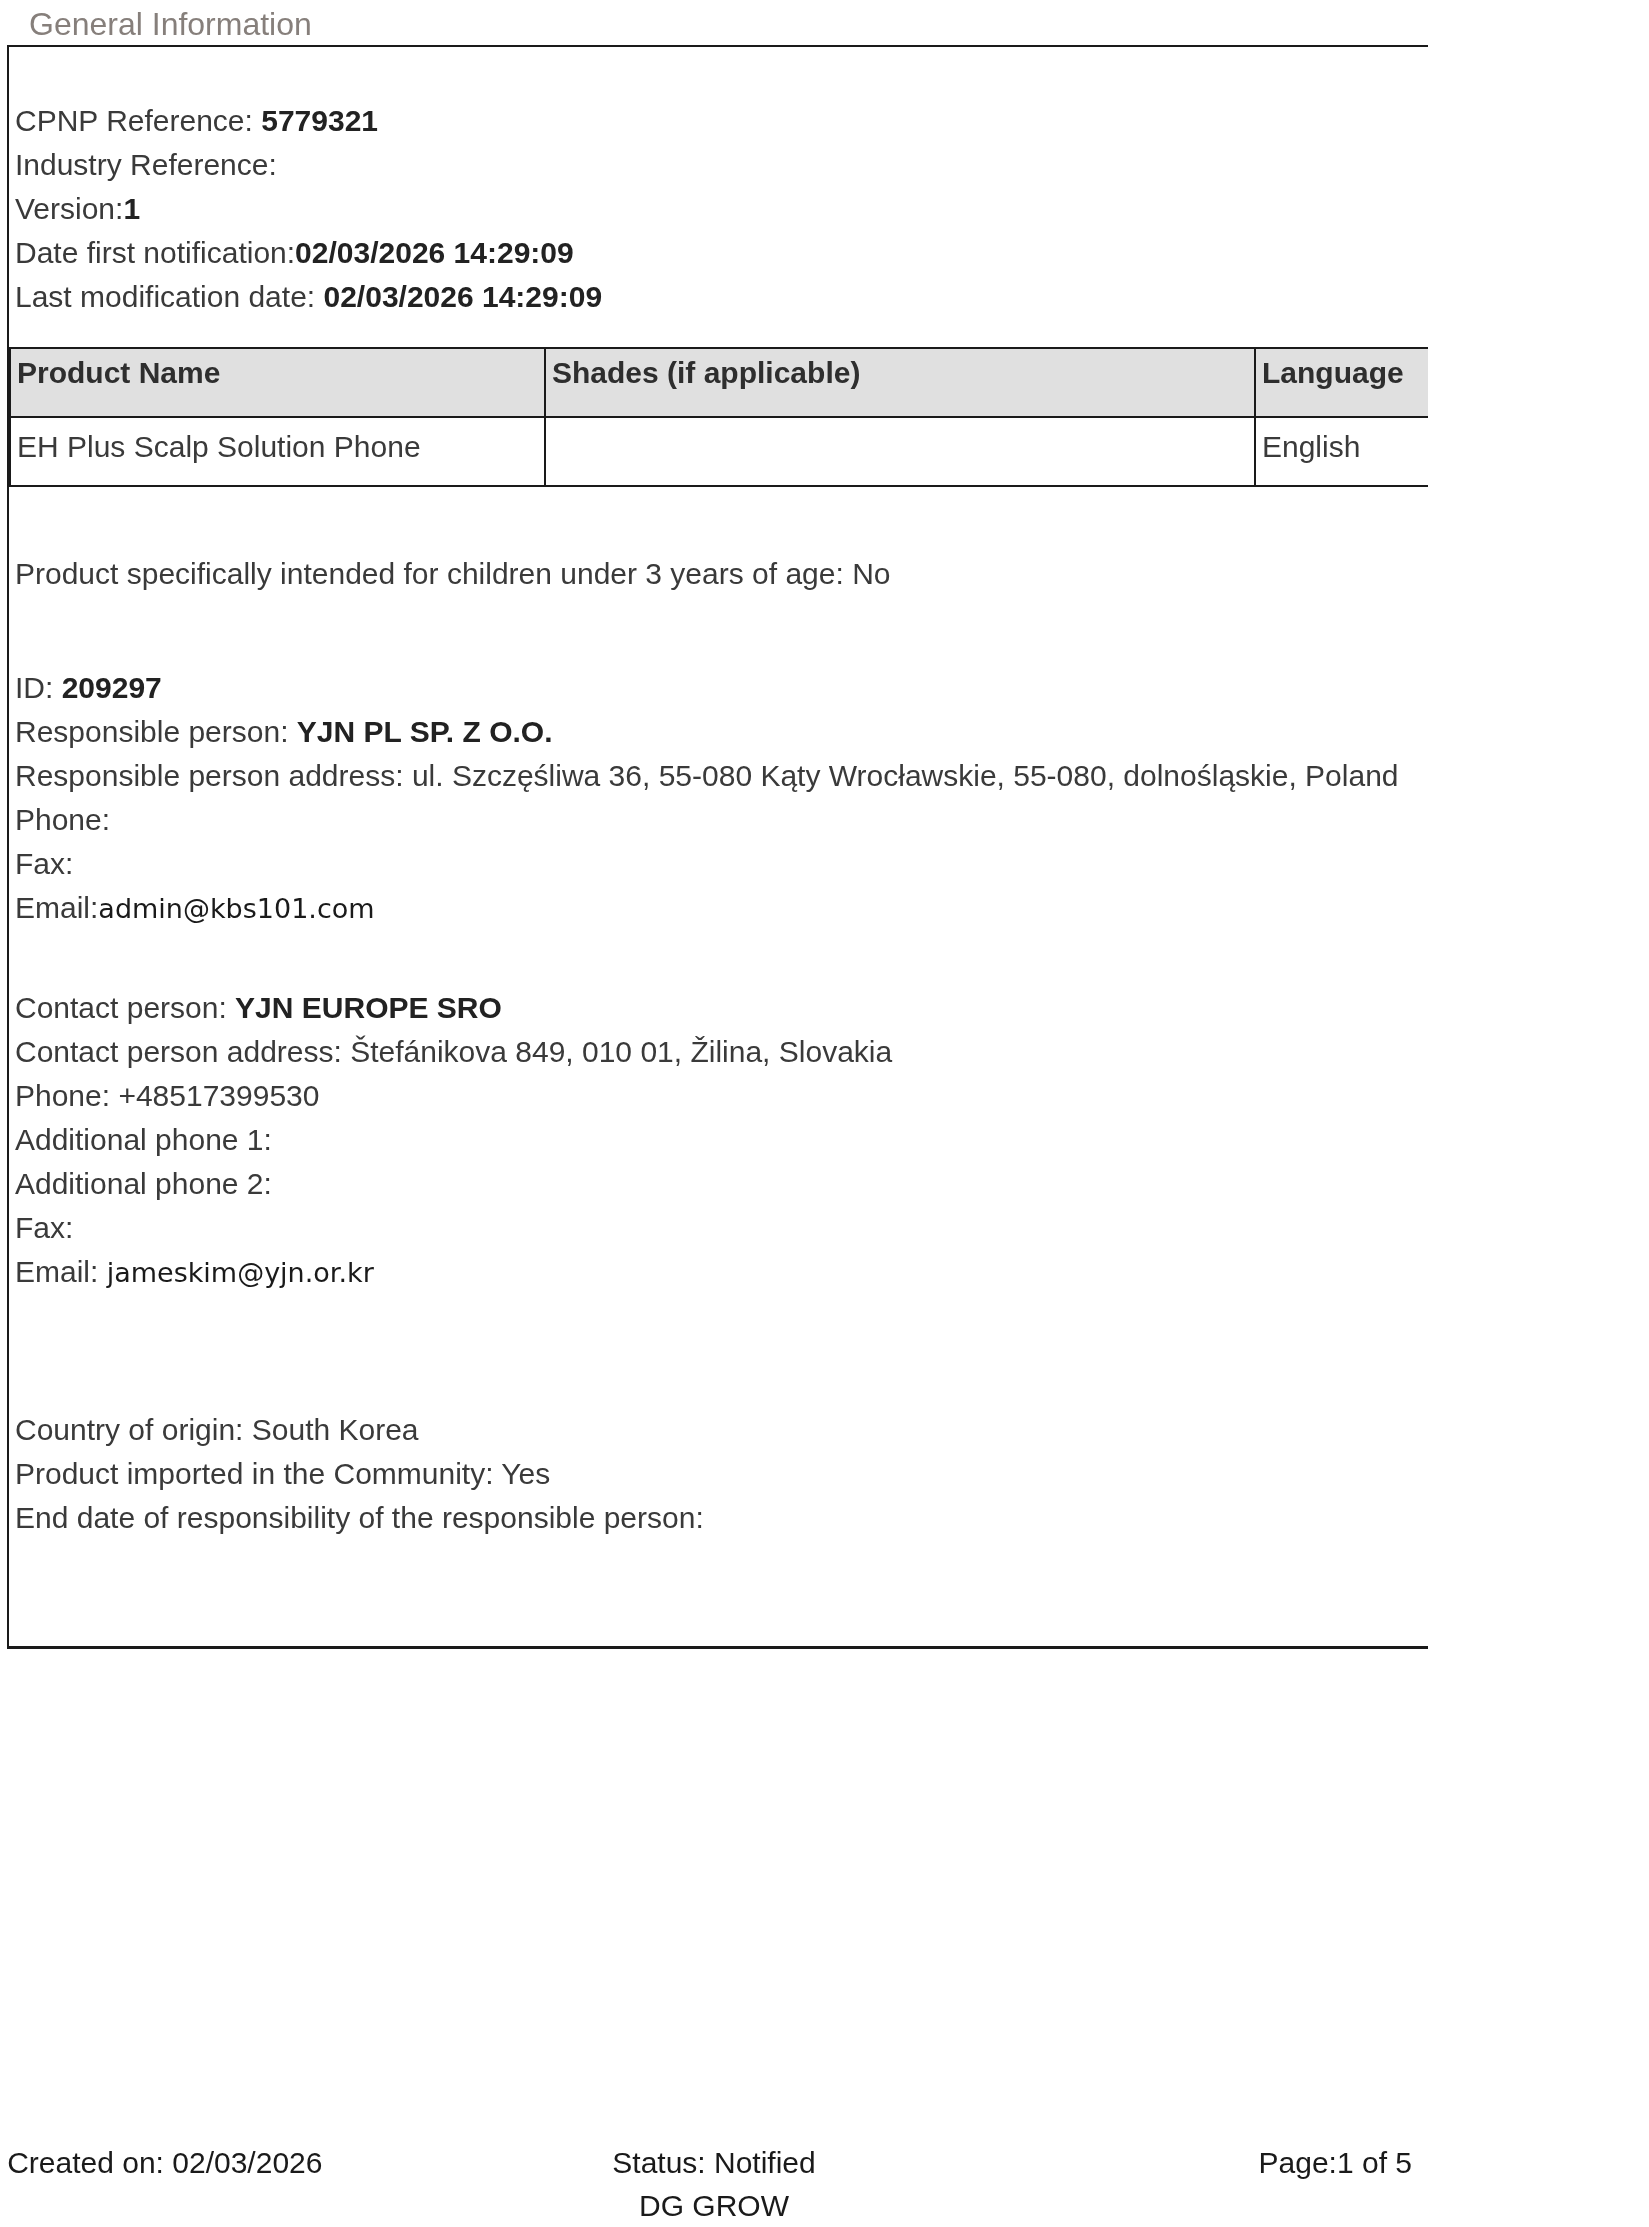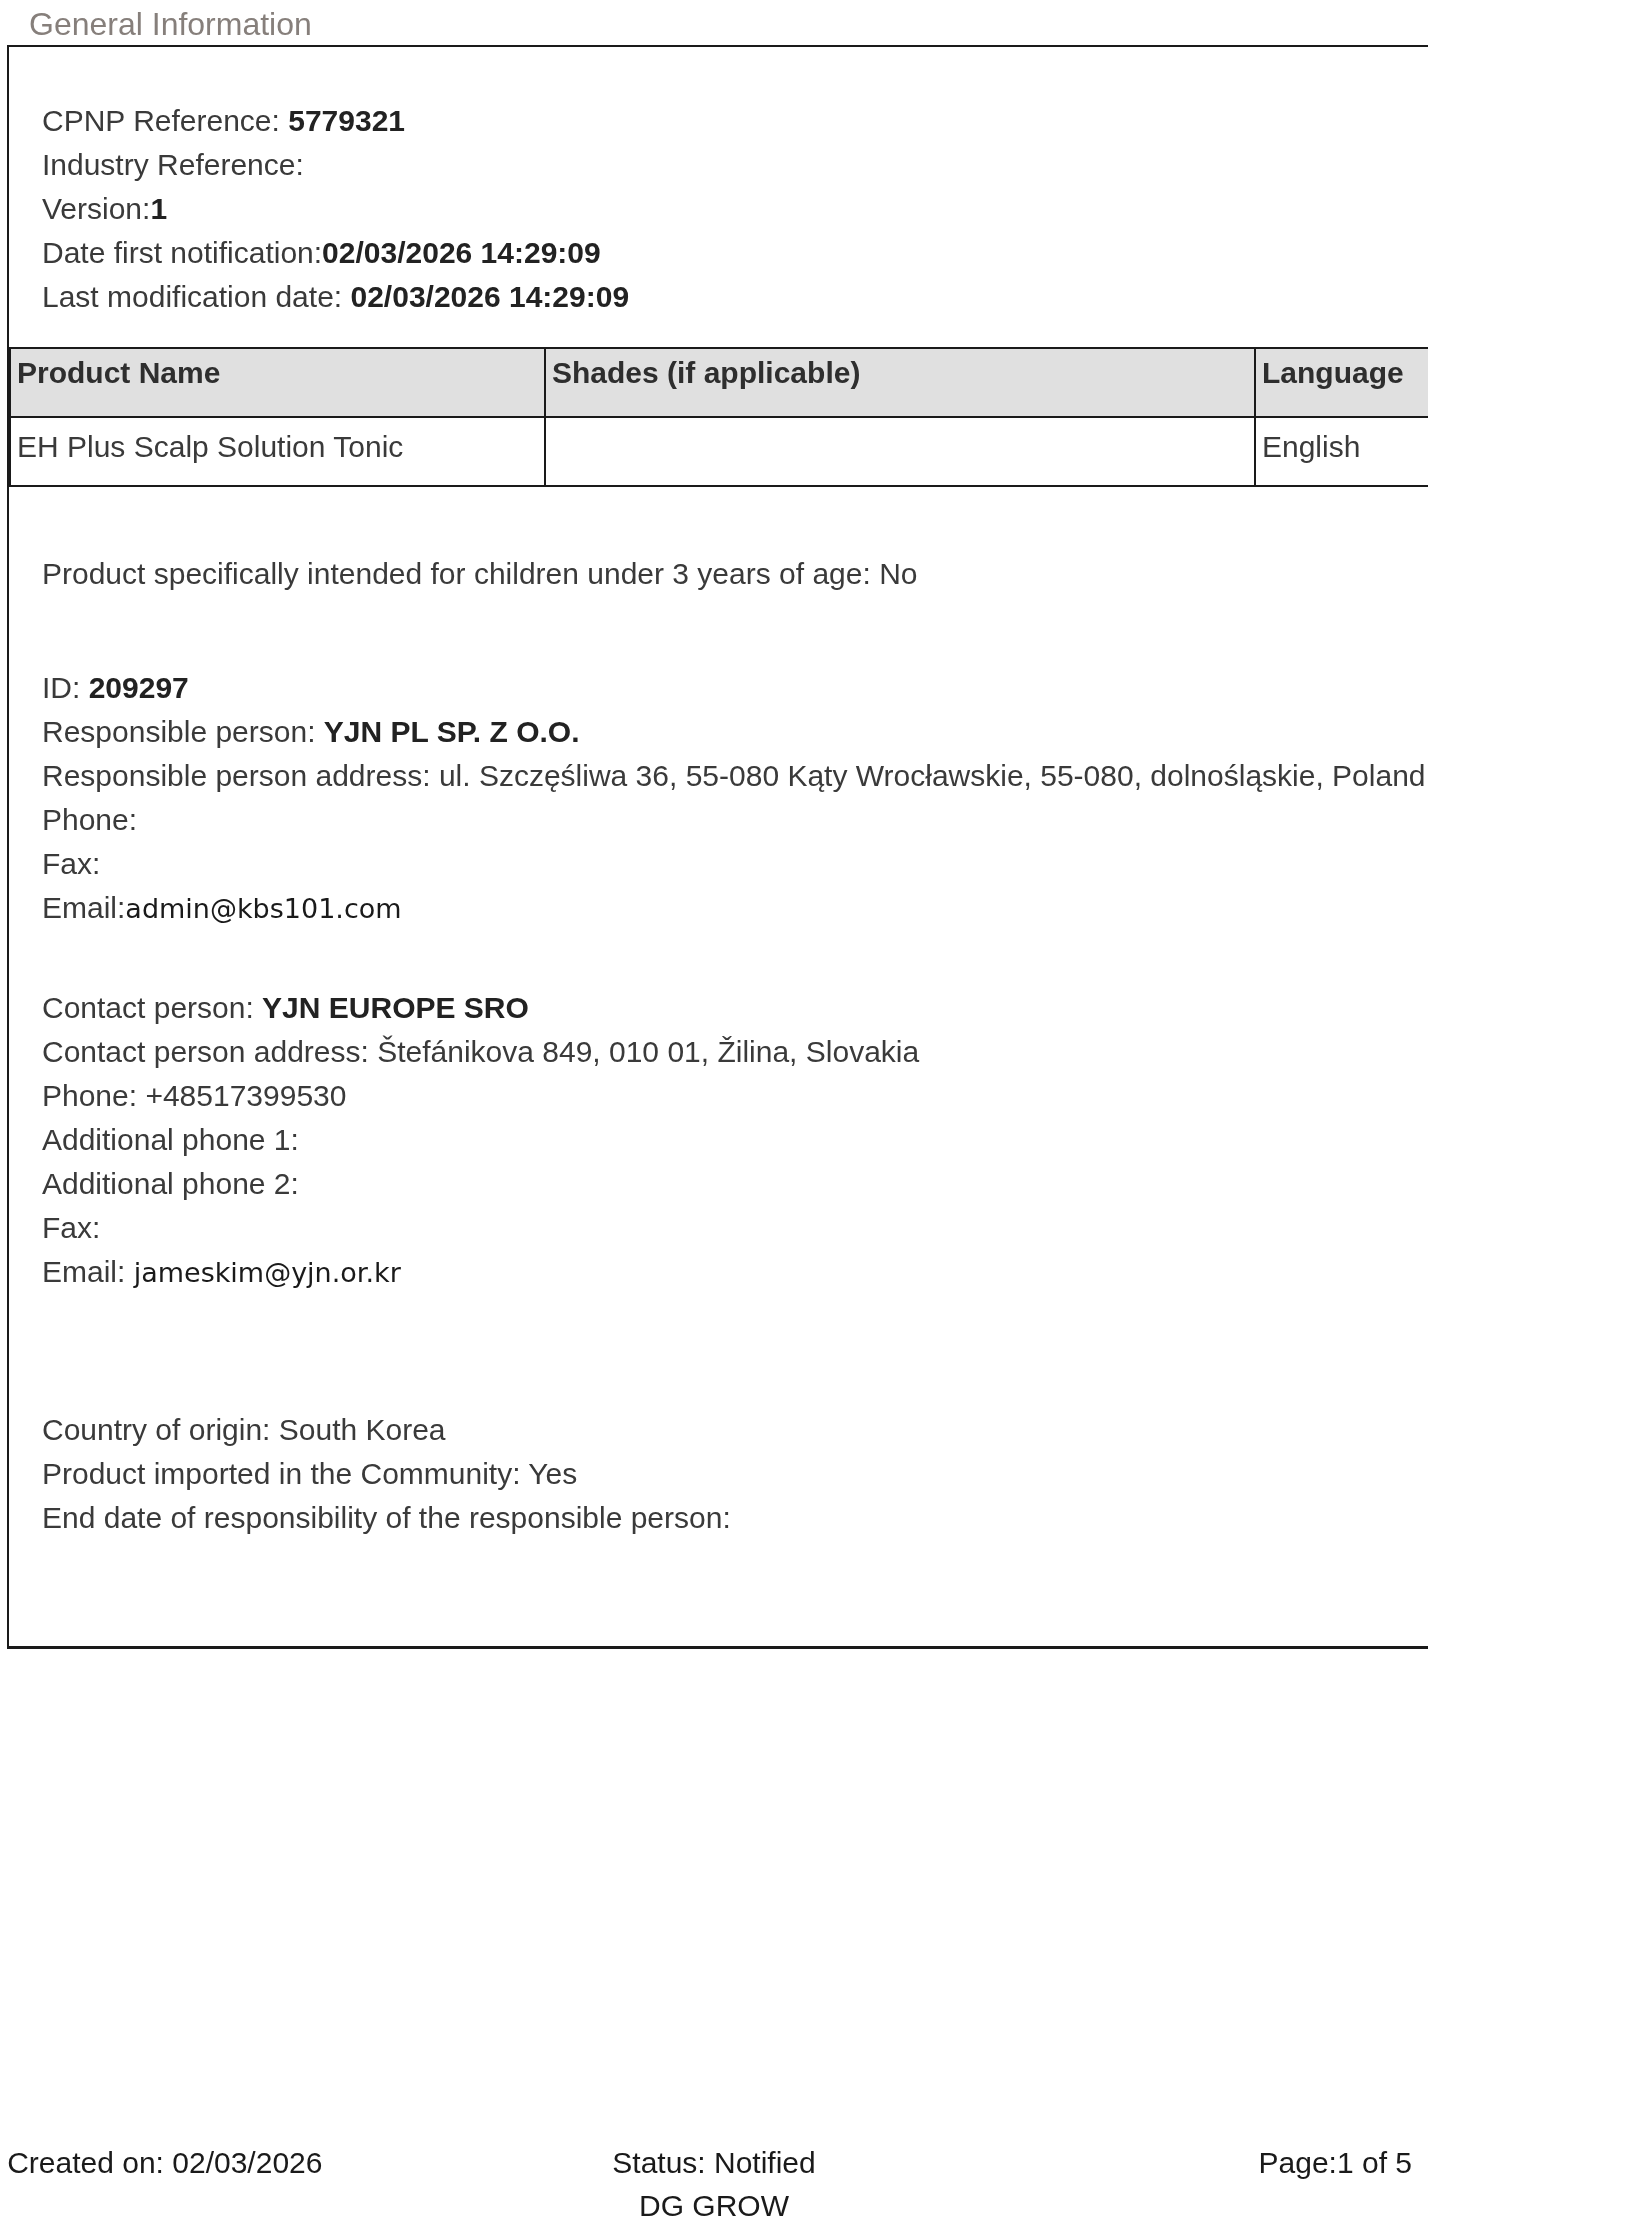--- a/index.html
+++ b/index.html
@@ -30,21 +30,21 @@
     border: 2.2px solid #1a1a1a;
     border-bottom-width: 3.6px;
     background: #ffffff;
   }
   .block {
     position: absolute;
     left: 5.8px;
     right: 5.8px;
     line-height: 44px;
   }
-  .line { min-height: 44px; margin-left: 27px; }
+  .line { min-height: 44px; }
   .b { font-weight: bold; color: #222222; }
   .email {
     font-family: "DejaVu Sans", sans-serif;
     font-size: 27px;
     color: #1a1a1a;
     text-align: right;
   }
   table.products {
     position: absolute;
     top: 300px;
@@ -104,21 +104,21 @@
       </colgroup>
       <thead>
         <tr>
           <th class="th-last">Product Name</th>
           <th class="th-last">Shades (if applicable)</th>
           <th class="th-last">Language</th>
         </tr>
       </thead>
       <tbody>
         <tr>
-          <td>EH Plus Scalp Solution Tonic</td>
+          <td>EH Plus Scalp Solution Phone</td>
           <td></td>
           <td>English</td>
         </tr>
       </tbody>
     </table>
 
     <div class="block" style="top:505px">
       <div class="line"><span>Product specifically intended for children under 3 years of age: </span><span>No</span></div>
     </div>
 

